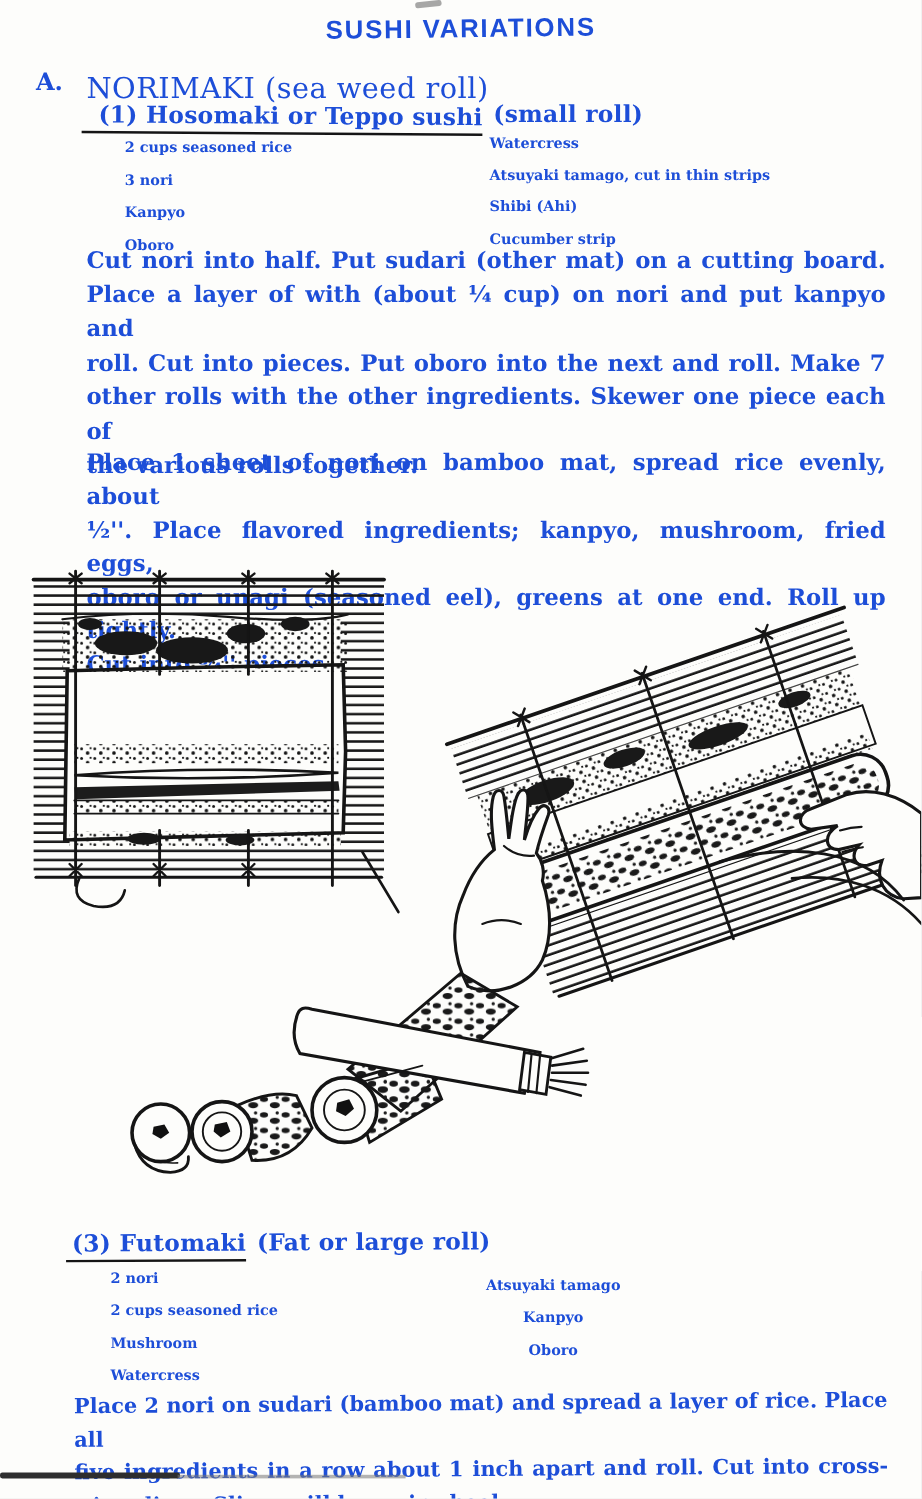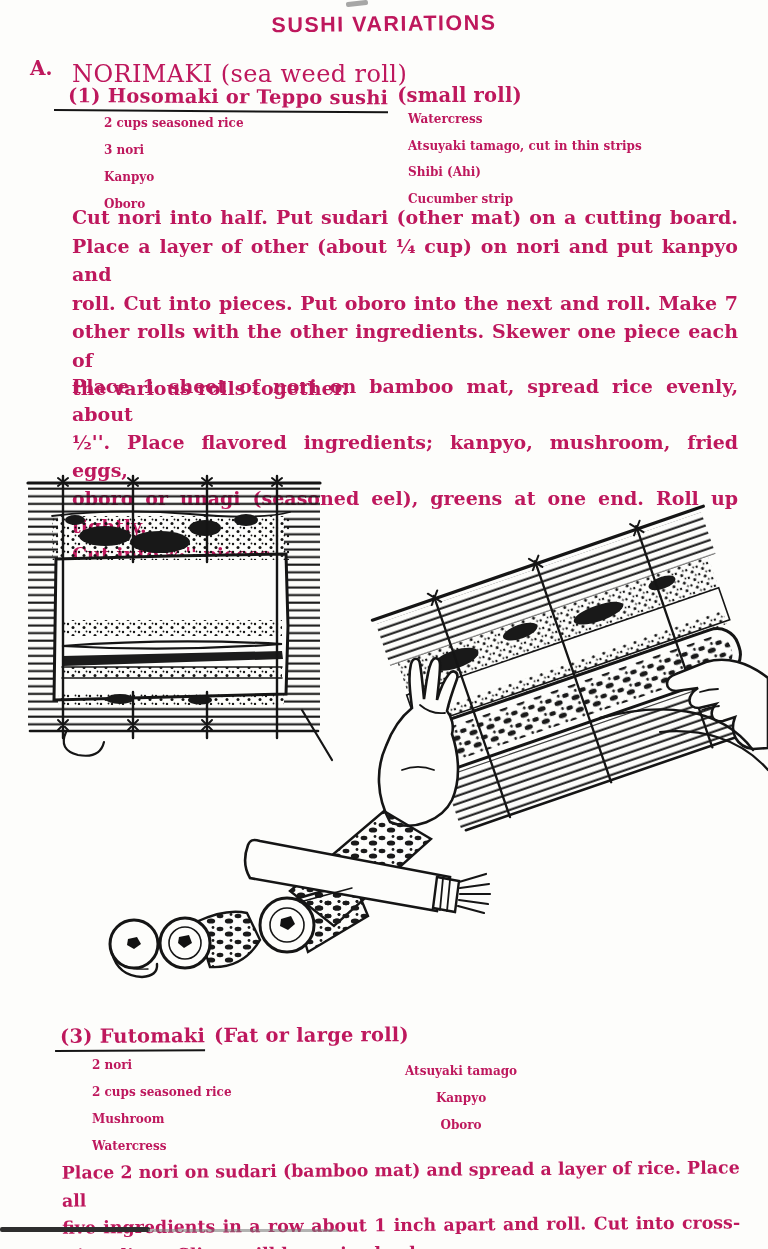--- a/index.html
+++ b/index.html
@@ -1,27 +1,27 @@
 <!DOCTYPE html>
 <html><head>
 <meta charset="utf-8">
 <style>
   html,body{margin:0;padding:0;background:#e8e8e8;}
   #page{position:relative;width:768px;height:1249px;background:#fdfdfb;overflow:hidden;
-        font-family:"DejaVu Serif",serif;color:#be185d;}
+        font-family:"DejaVu Serif",serif;color:#1d4ed8;}
   .abs{position:absolute;}
   .title{left:0;top:12px;width:100%;text-align:center;
          font-family:"Liberation Sans",sans-serif;font-weight:700;font-size:21.5px;
          letter-spacing:1.5px;transform:rotate(-0.7deg);}
   .sec-letter{left:30px;top:56px;font-size:20px;font-weight:700;}
   .sec-name{left:72px;top:60px;font-size:24px;font-weight:400;letter-spacing:.4px;}
   .h2{font-size:19.5px;font-weight:700;white-space:nowrap;letter-spacing:.2px;}
   .h2 .ul{display:inline-block;border-bottom:2.5px solid #151515;padding-bottom:2px;}
   .h2 .rest{margin-left:9px;}
-  .h-sub1{left:68px;top:84px;text-align:center;}
+  .h-sub1{left:82px;top:84px;text-align:center;}
   .h-sub1 .ul{padding-left:14px;margin-left:-14px;transform:rotate(0.4deg);transform-origin:left bottom;}
   .h-sub2{left:72px;top:340px;}
   .h-sub3{left:60px;top:1024px;transform:rotate(-0.3deg);}
   .h-sub3 .ul{padding-left:5px;margin-left:-5px;}
   .ing{font-size:12px;font-weight:600;line-height:27px;white-space:nowrap;}
   .ing1L{left:104px;top:110px;}
   .ing1R{left:408px;top:106px;line-height:26.5px;}
   .ing3L{left:92px;top:1052px;}
   .ing3R{left:405px;top:1058px;text-align:center;}
   .para{font-weight:600;}
@@ -60,21 +60,21 @@
   </div>
   <div class="abs ing ing1R">
     <div>Watercress</div>
     <div>Atsuyaki tamago, cut in thin strips</div>
     <div>Shibi (Ahi)</div>
     <div>Cucumber strip</div>
   </div>
 
   <div class="abs para p1">
     <div class="ln">Cut nori into half. Put sudari (other mat) on a cutting board.</div>
-    <div class="ln">Place a layer of other (about ¼ cup) on nori and put kanpyo and</div>
+    <div class="ln">Place a layer of with (about ¼ cup) on nori and put kanpyo and</div>
     <div class="ln">roll. Cut into pieces. Put oboro into the next and roll. Make 7</div>
     <div class="ln">other rolls with the other ingredients. Skewer one piece each of</div>
     <div class="ln last">the various rolls together.</div>
   </div>
 
 
   <div class="abs para p2">
     <div class="ln">Place 1 sheet of nori on bamboo mat, spread rice evenly, about</div>
     <div class="ln">½''. Place flavored ingredients; kanpyo, mushroom, fried eggs,</div>
     <div class="ln">oboro or unagi (seasoned eel), greens at one end. Roll up tightly.</div>

